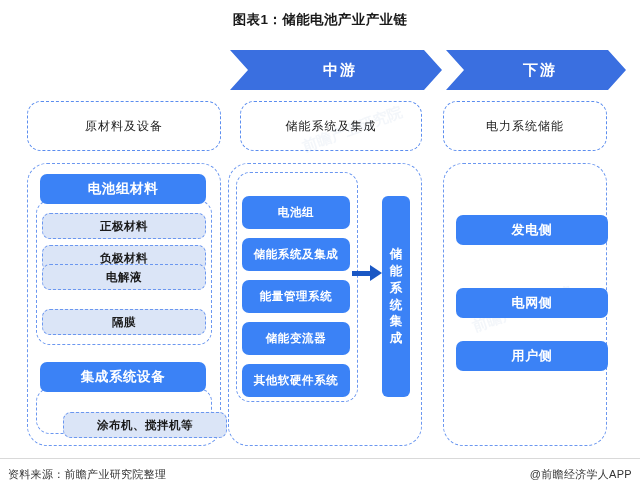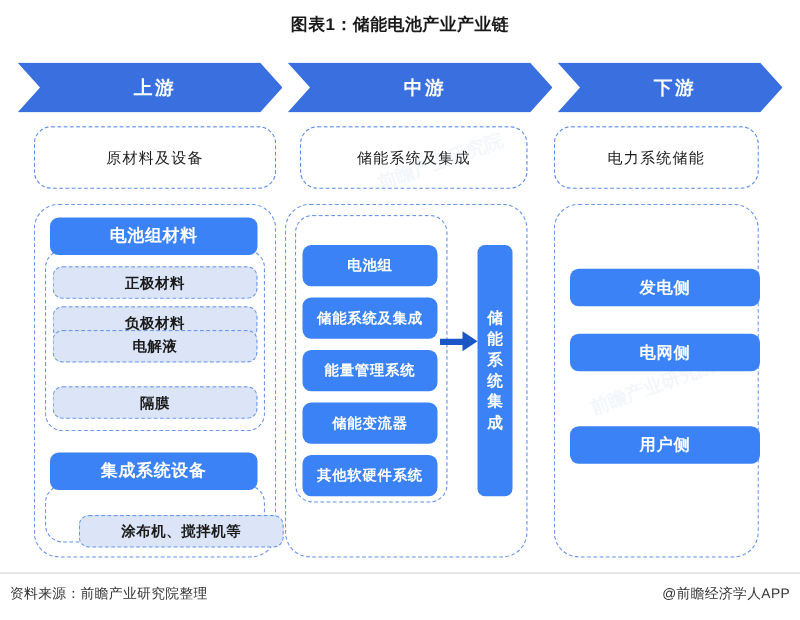--- a/index.html
+++ b/index.html
@@ -95,42 +95,39 @@
   .arrow{position:absolute;left:352px;top:265px;width:30px;height:16px;}
   .arrow .shaft{position:absolute;left:0;top:5.5px;width:20px;height:5px;background:#1a57c4;}
   .arrow .head{
     position:absolute;left:18px;top:0;width:0;height:0;
     border-top:8px solid transparent;border-bottom:8px solid transparent;
     border-left:12px solid #1a57c4;
   }
 
   
   .pill.down-item{left:456px;width:152px;height:30px;font-size:13px;}
-  .d1{top:215px;} .d2{top:267px;} .d3{top:341px;}
+  .d1{top:215px;} .d2{top:288px;} .d3{top:341px;}
 
   
   .foot-rule{position:absolute;left:0;top:458px;width:640px;height:1px;background:#d9d9d9;}
   .foot-left{position:absolute;left:8px;top:467px;font-size:11px;color:#333333;letter-spacing:.3px;}
   .foot-right{position:absolute;right:8px;top:467px;font-size:11px;color:#333333;letter-spacing:.3px;}
 
   
   .wm{
     position:absolute;color:rgba(120,150,200,.085);font-size:15px;font-weight:bold;
     pointer-events:none;white-space:nowrap;
   }
 </style>
 </head>
 <body>
 
 <div class="title">图表1：储能电池产业产业链</div>
 
 <div class="banner">
-  <div class="chev c1">
-    <span>上游</span>
-  </div>
   <div class="chev c2">
     <span>中游</span>
   </div>
   <div class="chev c3">
     <span>下游</span>
   </div>
 </div>
 
 <div class="hdr h1">原材料及设备</div>
 <div class="hdr h2">储能系统及集成</div>

